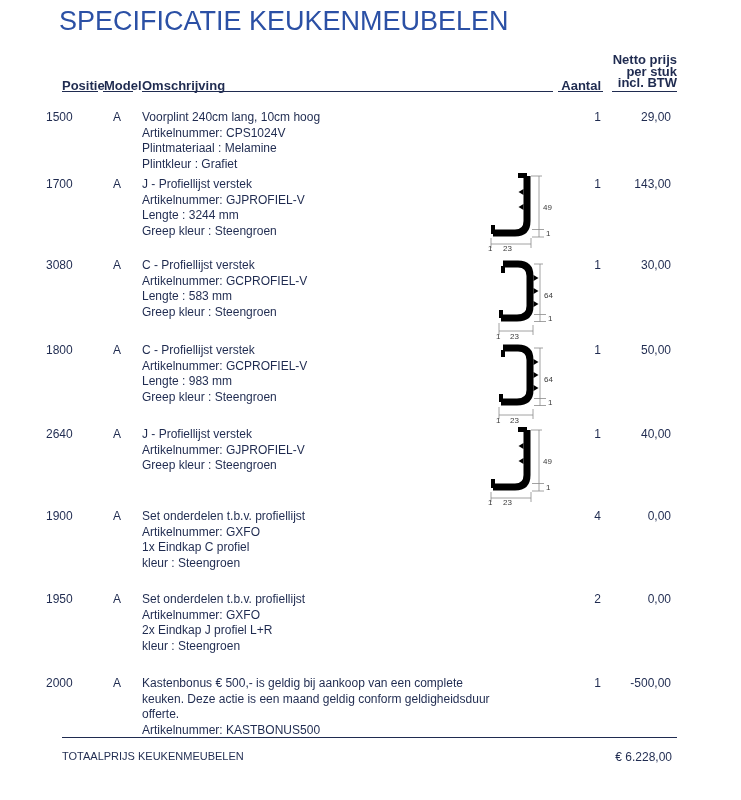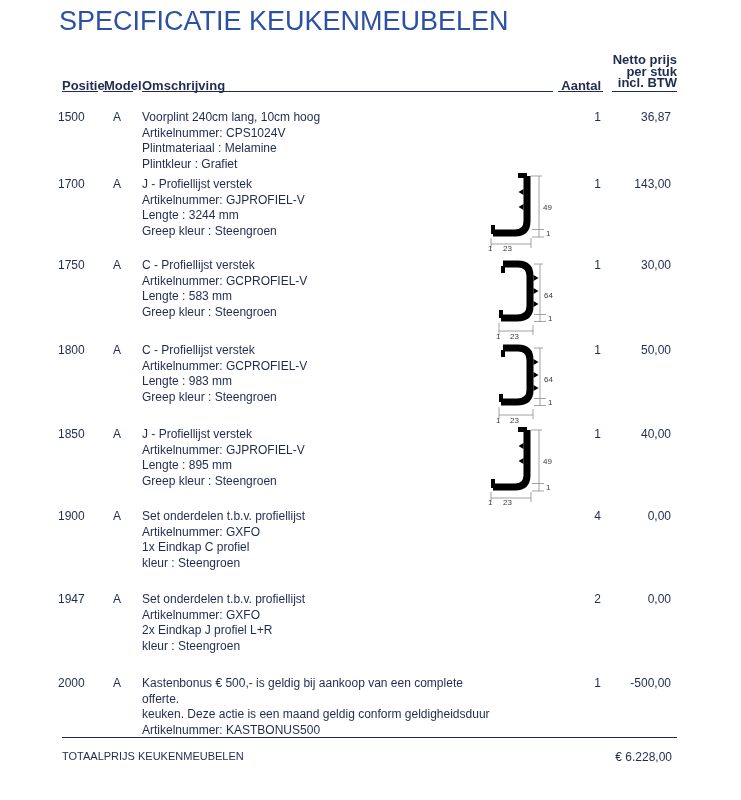--- a/index.html
+++ b/index.html
@@ -29,21 +29,21 @@
   .hdr-omsch   { left: 142px; top: 78px; }
   .hdr-aantal  { left: 551px; top: 78px; width: 50px;  text-align: right; }
   .hdr-prijs   { left: 571px; top: 54px; width: 106px; text-align: right; line-height: 11.5px; }
   .rule { position: absolute; height: 0; border-top: 1.5px solid var(--color-rule, #1f2b50); top: 91px; }
   .rule-positie { left: 62px;  width: 36px;  }
   .rule-model   { left: 103px; width: 30px;  }
   .rule-omsch   { left: 142px; width: 411px; }
   .rule-aantal  { left: 558px; width: 45px;  }
   .rule-prijs   { left: 612px; width: 65px;  }
   .row { position: absolute; left: 0; width: 741px; font-size: 12px; }
-  .c-pos   { position: absolute; left: 58px;  top: 0; }
+  .c-pos   { position: absolute; left: 46px;  top: 0; }
   .c-model { position: absolute; left: 113px; top: 0; }
   .c-desc  { position: absolute; left: 142px; top: 0; width: 420px; line-height: 15.5px; }
   .c-qty   { position: absolute; left: 551px; top: 0; width: 50px;  text-align: right; }
   .c-price { position: absolute; left: 571px; top: 0; width: 100px; text-align: right; }
   .diagram { position: absolute; left: 486px; }
   .diagram .ink        { fill: var(--color-diagram_ink, #000); }
   .diagram .ink-stroke { fill: none; stroke: var(--color-diagram_ink, #000); stroke-width: 7; }
   .diagram .dim        { fill: none; stroke: var(--color-dim_line, #8a8a8a); stroke-width: 0.8; }
   .diagram text        { font-size: 8px; fill: var(--color-dim_text, #3a3a3a); font-family: "Liberation Sans", sans-serif; }
   .total-rule  { position: absolute; left: 62px; top: 737px; width: 615px; height: 0; border-top: 1px solid var(--color-rule, #1f2b50); }
@@ -75,21 +75,21 @@
   <div class="row" style="top:110px">
     <div class="c-pos">1500</div>
     <div class="c-model">A</div>
     <div class="c-desc">
       <div>Voorplint 240cm lang, 10cm hoog</div>
       <div>Artikelnummer: CPS1024V</div>
       <div>Plintmateriaal : Melamine</div>
       <div>Plintkleur : Grafiet</div>
     </div>
     <div class="c-qty">1</div>
-    <div class="c-price">36,87</div>
+    <div class="c-price">29,00</div>
   </div>
 
   <div class="row" style="top:177px">
     <div class="c-pos">1700</div>
     <div class="c-model">A</div>
     <div class="c-desc">
       <div>J - Profiellijst verstek</div>
       <div>Artikelnummer: GJPROFIEL-V</div>
       <div>Lengte : 3244 mm</div>
       <div>Greep kleur : Steengroen</div>
@@ -110,21 +110,21 @@
       <line class="dim" x1="45" y1="70" x2="45" y2="80"></line>
       <line class="dim" x1="5" y1="76" x2="45" y2="76"></line>
       <text x="57" y="42">49</text>
       <text x="60" y="68">1</text>
       <text x="2" y="83">1</text>
       <text x="17" y="83">23</text>
     </svg>
   </div>
 
   <div class="row" style="top:258px">
-    <div class="c-pos">1750</div>
+    <div class="c-pos">3080</div>
     <div class="c-model">A</div>
     <div class="c-desc">
       <div>C - Profiellijst verstek</div>
       <div>Artikelnummer: GCPROFIEL-V</div>
       <div>Lengte : 583 mm</div>
       <div>Greep kleur : Steengroen</div>
     </div>
     <div class="c-qty">1</div>
     <div class="c-price">30,00</div>
     <svg class="diagram" style="top:-2px" width="78" height="84" viewBox="0 0 78 84">
@@ -174,26 +174,25 @@
       <line class="dim" x1="47" y1="69" x2="47" y2="79"></line>
       <line class="dim" x1="13" y1="75" x2="47" y2="75"></line>
       <text x="58" y="42">64</text>
       <text x="62" y="65">1</text>
       <text x="10" y="83">1</text>
       <text x="24" y="83">23</text>
     </svg>
   </div>
 
   <div class="row" style="top:427px">
-    <div class="c-pos">1850</div>
+    <div class="c-pos">2640</div>
     <div class="c-model">A</div>
     <div class="c-desc">
       <div>J - Profiellijst verstek</div>
       <div>Artikelnummer: GJPROFIEL-V</div>
-      <div>Lengte : 895 mm</div>
       <div>Greep kleur : Steengroen</div>
     </div>
     <div class="c-qty">1</div>
     <div class="c-price">40,00</div>
     <svg class="diagram" style="top:-5px" width="78" height="84" viewBox="0 0 78 84">
       <path class="ink-stroke" d="M41 8 V53 Q41 65 29 65 H7"></path>
       <rect class="ink" x="32" y="5" width="9" height="5"></rect>
       <rect class="ink" x="5" y="57" width="4" height="9"></rect>
       <path class="ink" d="M37.5 21 l-5 3 5 3 z"></path>
       <path class="ink" d="M37.5 36 l-5 3 5 3 z"></path>
@@ -218,39 +217,39 @@
       <div>Set onderdelen t.b.v. profiellijst</div>
       <div>Artikelnummer: GXFO</div>
       <div>1x Eindkap C profiel</div>
       <div>kleur : Steengroen</div>
     </div>
     <div class="c-qty">4</div>
     <div class="c-price">0,00</div>
   </div>
 
   <div class="row" style="top:592px">
-    <div class="c-pos">1947</div>
+    <div class="c-pos">1950</div>
     <div class="c-model">A</div>
     <div class="c-desc">
       <div>Set onderdelen t.b.v. profiellijst</div>
       <div>Artikelnummer: GXFO</div>
       <div>2x Eindkap J profiel L+R</div>
       <div>kleur : Steengroen</div>
     </div>
     <div class="c-qty">2</div>
     <div class="c-price">0,00</div>
   </div>
 
   <div class="row" style="top:676px">
     <div class="c-pos">2000</div>
     <div class="c-model">A</div>
     <div class="c-desc">
       <div>Kastenbonus € 500,- is geldig bij aankoop van een complete</div>
+      <div>keuken. Deze actie is een maand geldig conform geldigheidsduur</div>
       <div>offerte.</div>
-      <div>keuken. Deze actie is een maand geldig conform geldigheidsduur</div>
       <div>Artikelnummer: KASTBONUS500</div>
     </div>
     <div class="c-qty">1</div>
     <div class="c-price">-500,00</div>
   </div>
 
   <div class="total-rule"></div>
   <div class="total-label">TOTAALPRIJS KEUKENMEUBELEN</div>
   <div class="total-value">€ 6.228,00</div>
 

